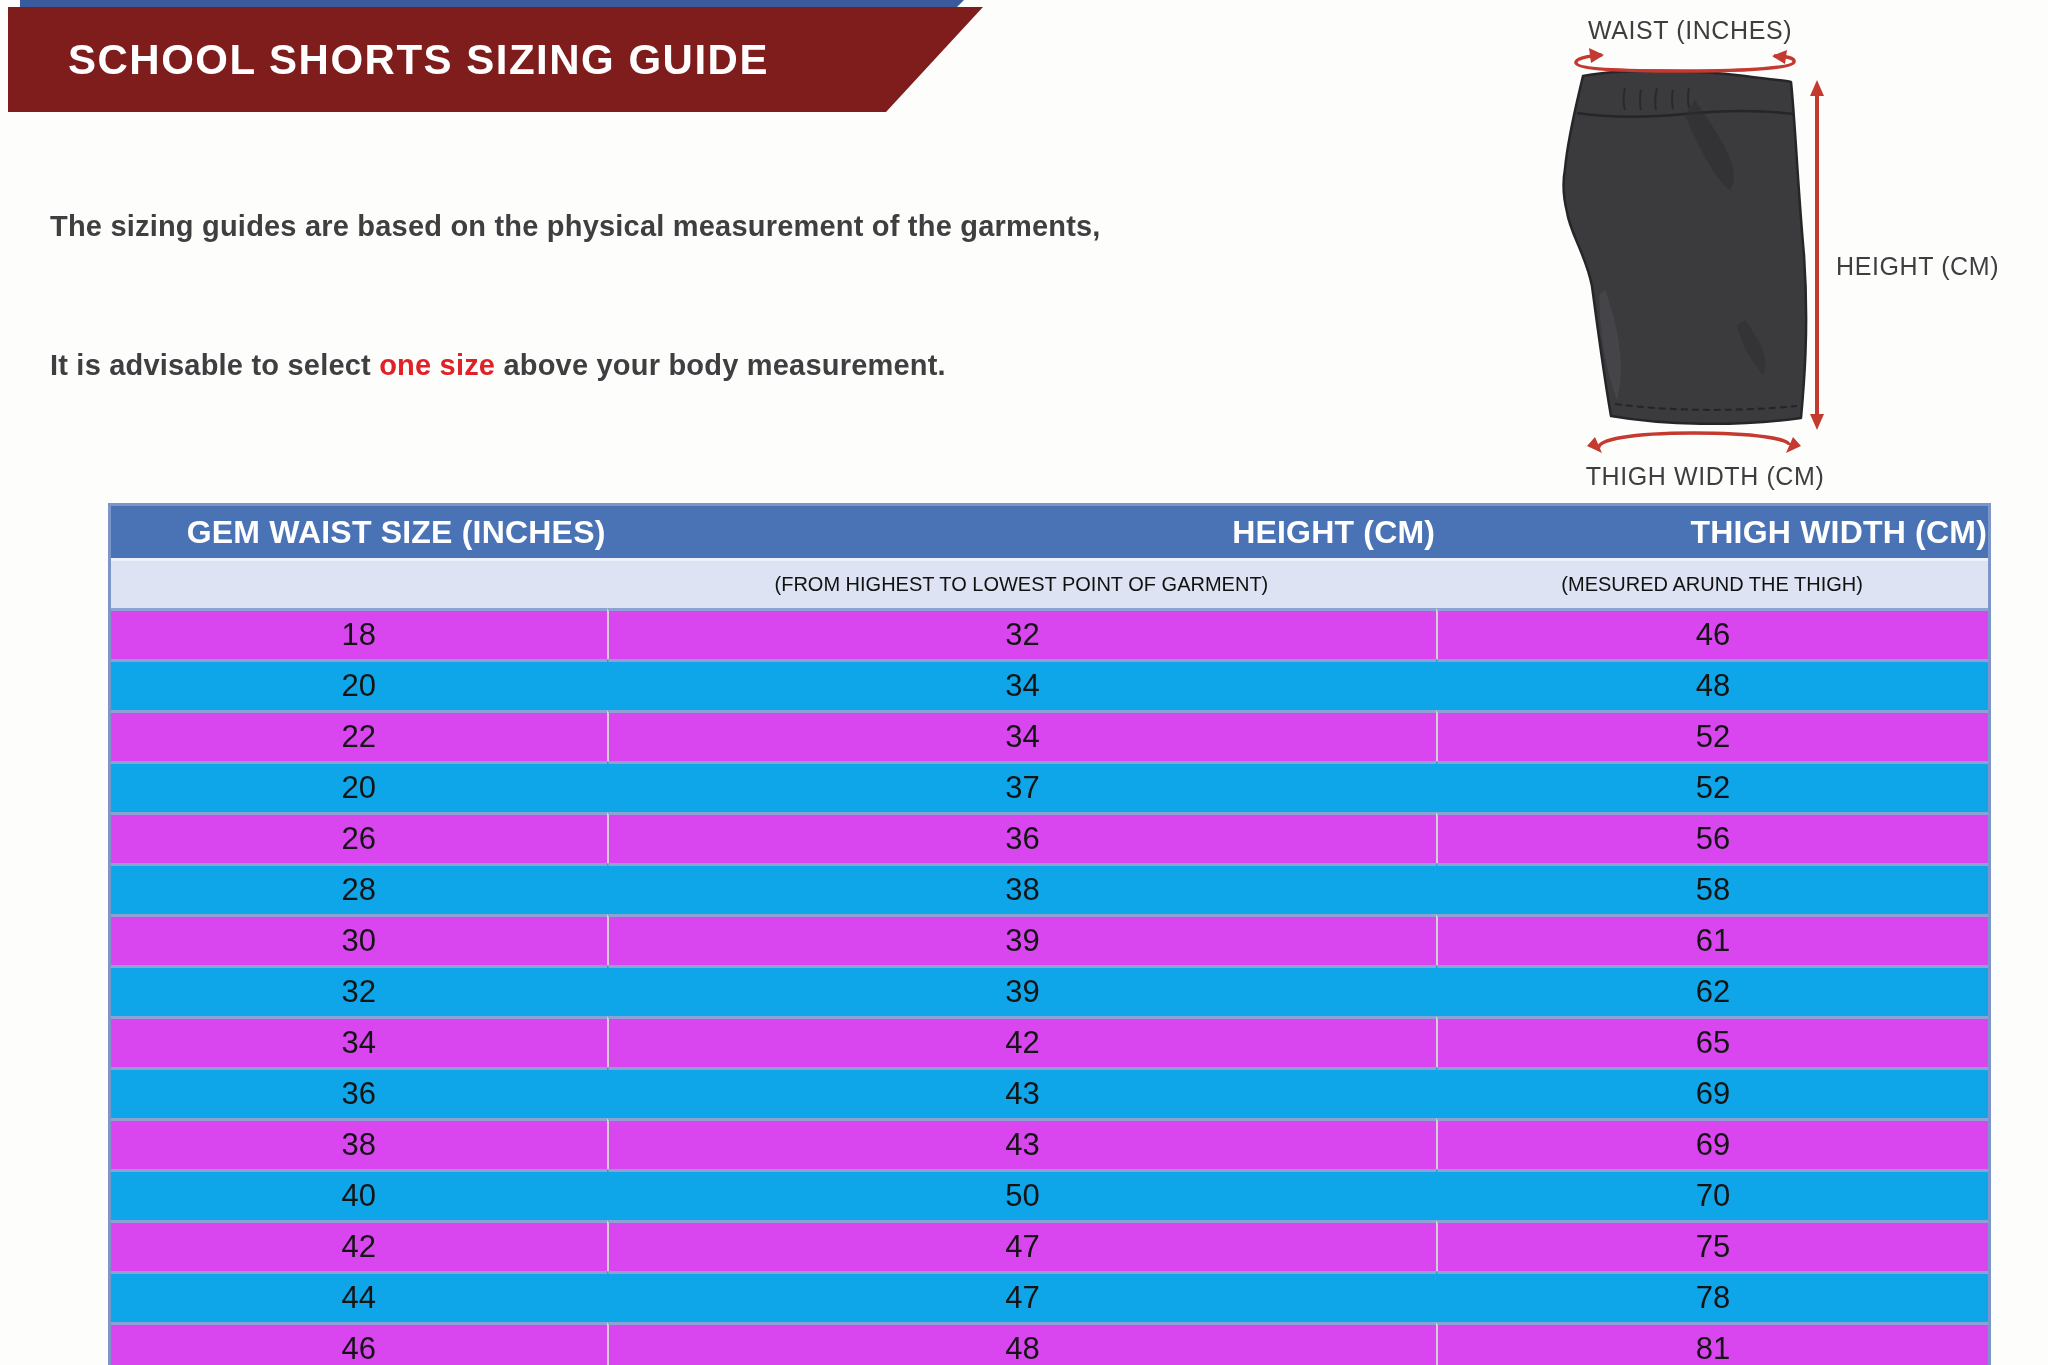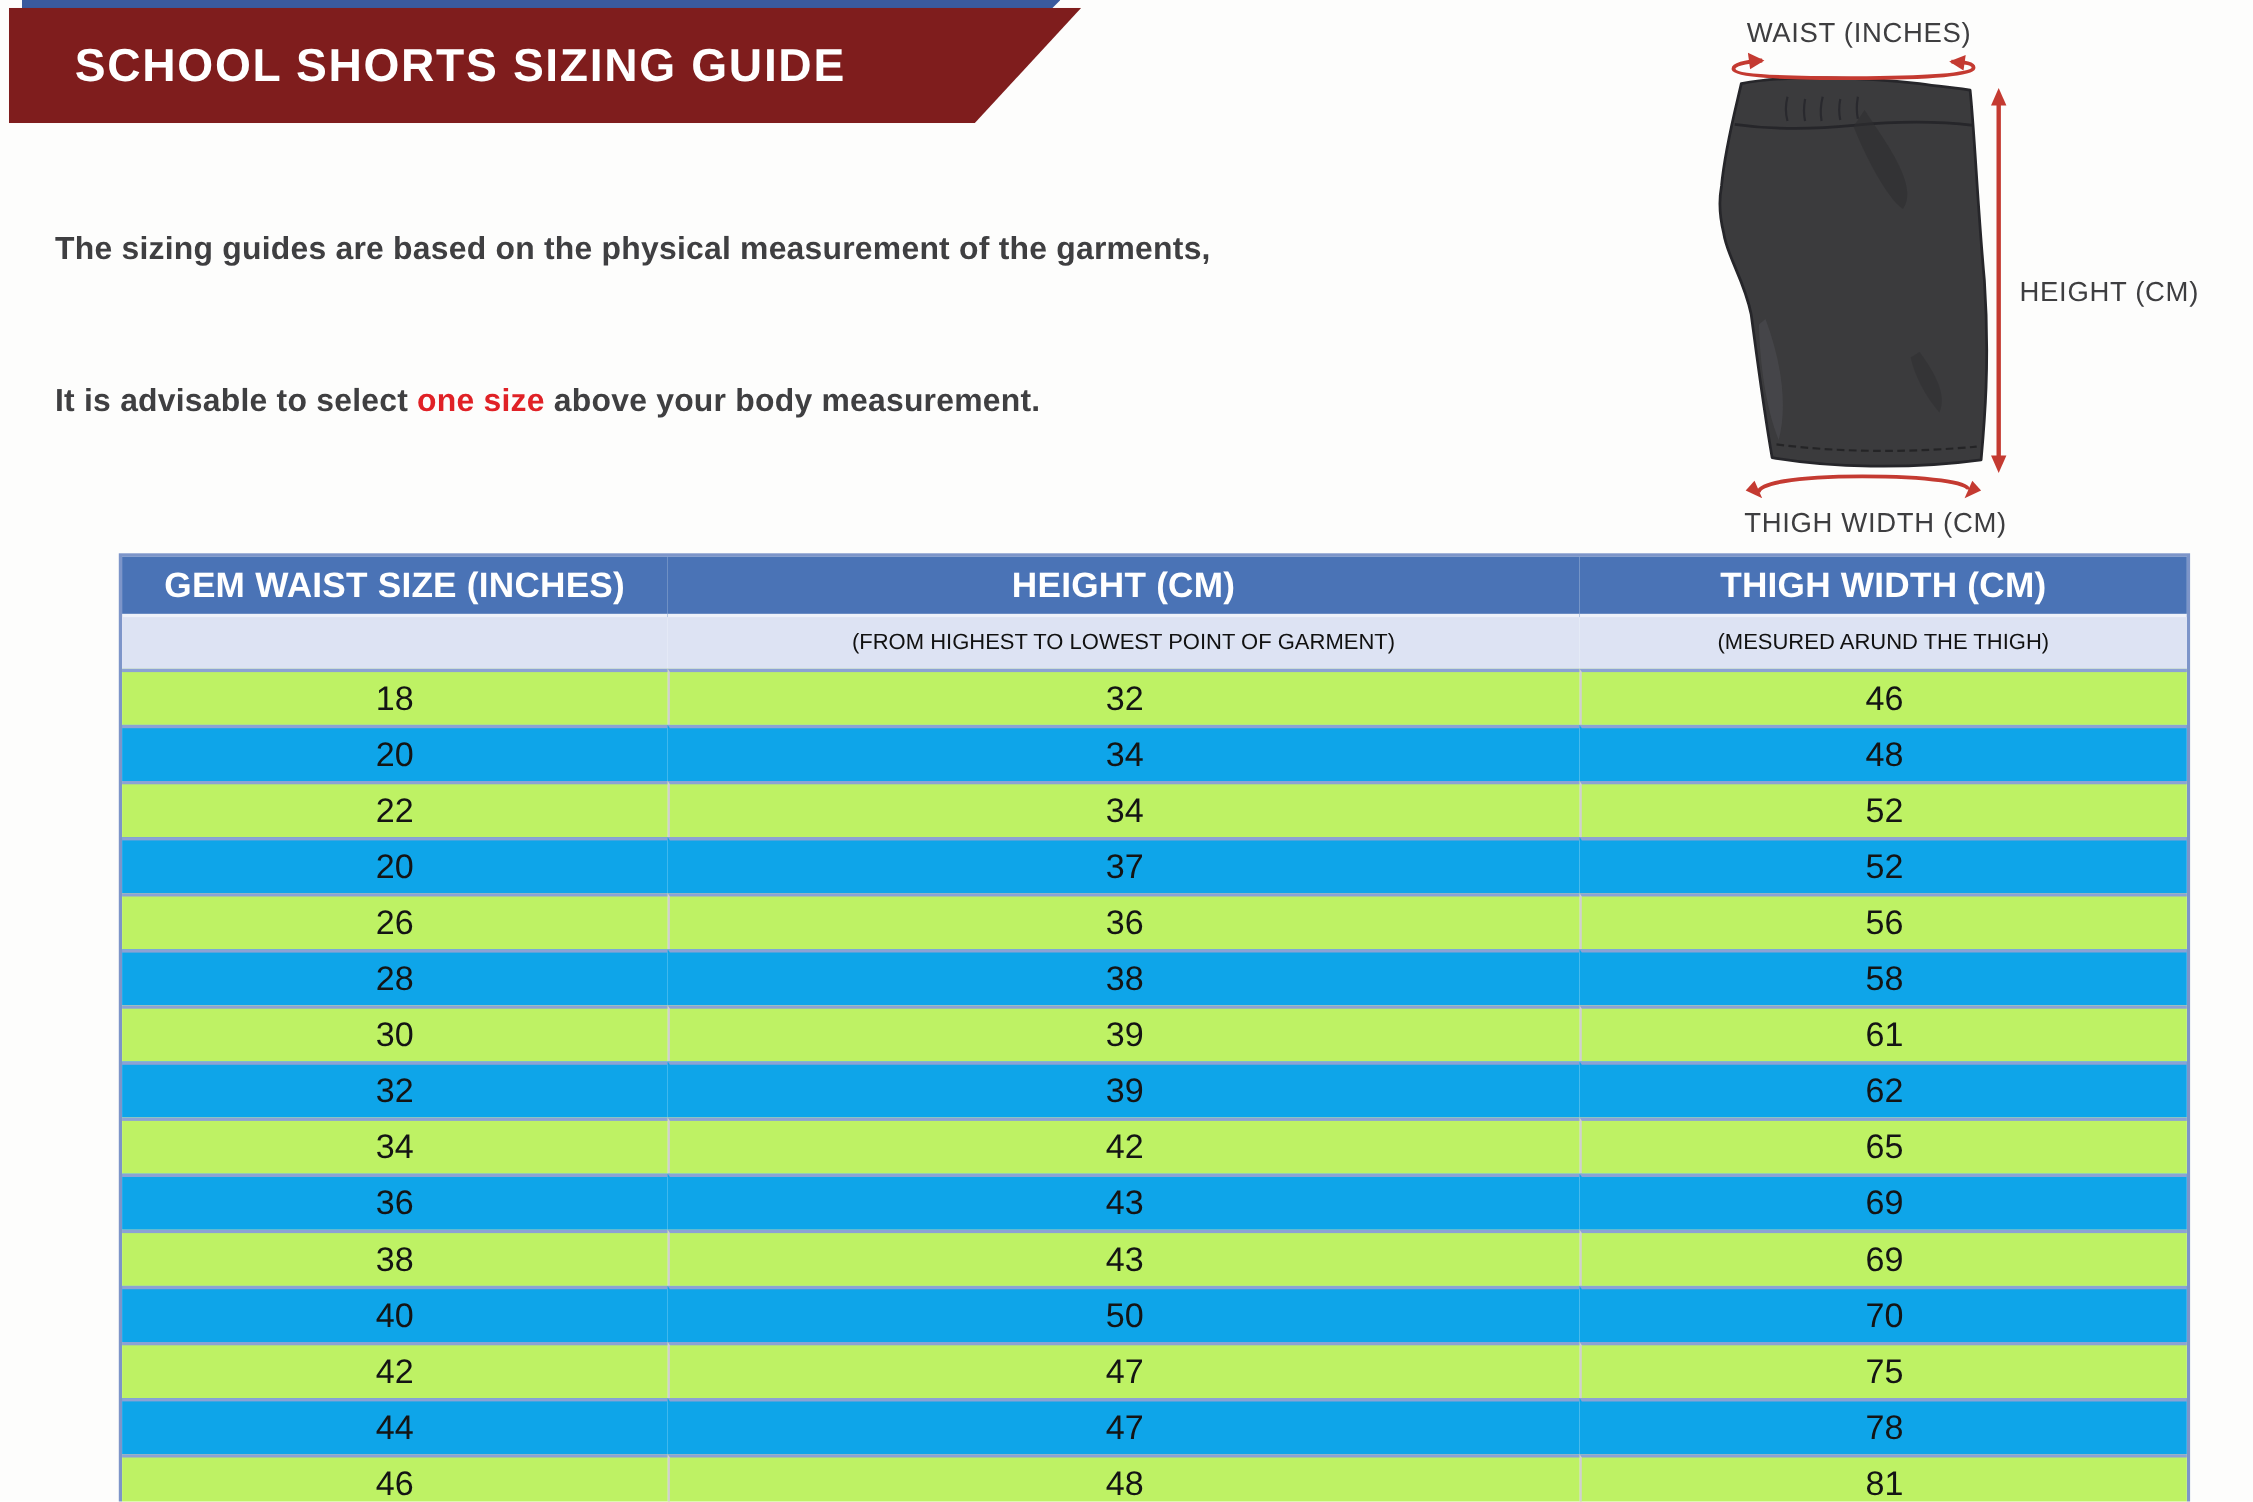--- a/index.html
+++ b/index.html
@@ -53,32 +53,32 @@
     border:3px solid #7d95c9;background:#ffffff;
   }
   table.size{
     width:100%;border-collapse:separate;border-spacing:0;table-layout:fixed;
   }
   table.size col.c1{width:494px;}
   table.size col.c2{width:827px;}
   table.size col.c3{width:550px;}
   table.size th{
     height:50px;background:#4a73b6;color:#ffffff;
-    font-size:32px;font-weight:bold;text-align:center;vertical-align:middle;
+    font-size:32px;font-weight:bold;text-align:right;vertical-align:middle;
     border-bottom:3px solid #eef1f9;letter-spacing:.2px;
     overflow:hidden;white-space:nowrap;
   }
   tr.sub td{
     height:45px;background:#dde3f3;color:#111111;
     font-size:20px;font-weight:normal;text-align:center;vertical-align:middle;
     white-space:nowrap;overflow:hidden;
   }
   tbody tr.data td{
     height:46px;line-height:46px;text-align:center;vertical-align:middle;
-    font-size:31px;color:#141414;background:#bef264;
+    font-size:31px;color:#141414;background:#d946ef;
     border-top:3px solid #8ca2d4;
   }
   tbody tr.data td + td{border-left:2px solid #d0d0d0;}
   tbody tr.data.alt td{background:#0ea5e9;}
   tbody tr.data.alt td + td{border-left:2px solid transparent;}
 </style>
 </head>
 <body>
 
 <div class="banner-strip"></div>

